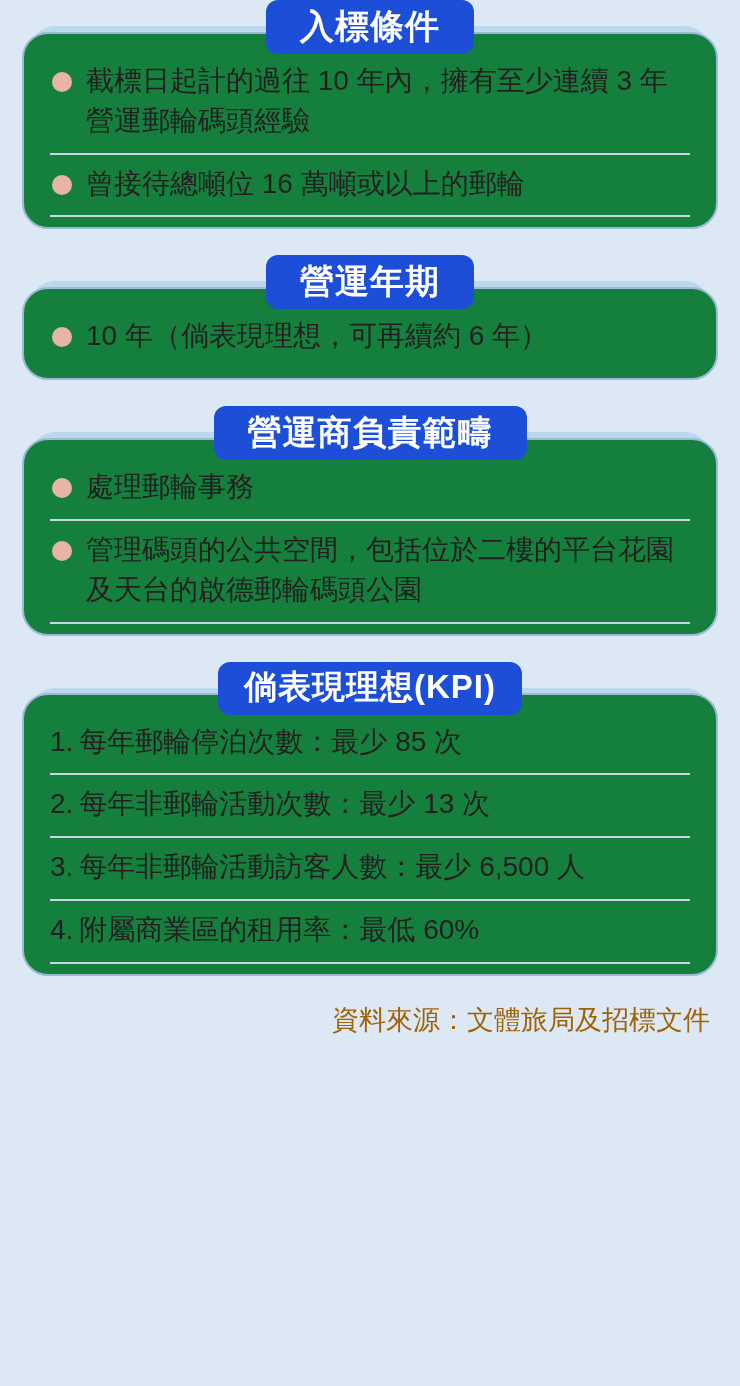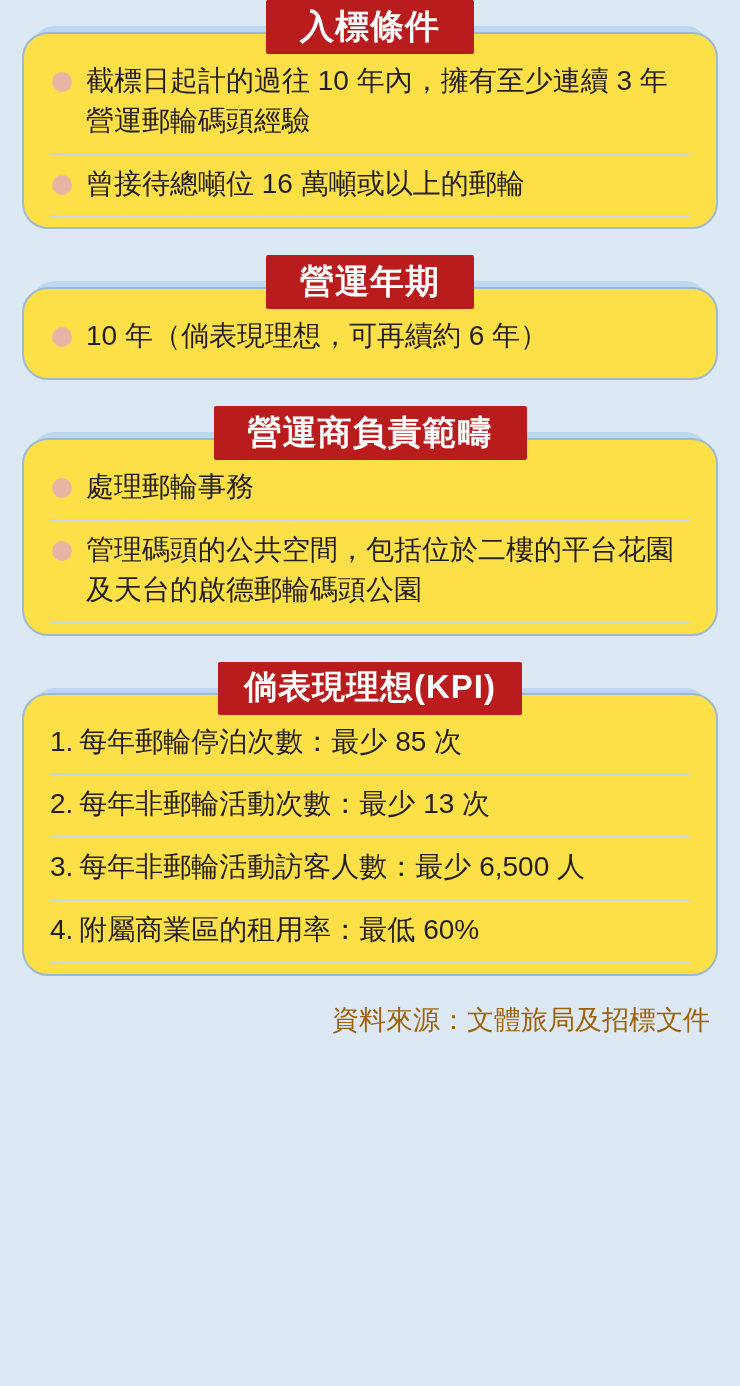--- a/index.html
+++ b/index.html
@@ -29,27 +29,27 @@
   }
 
   .header-wrap {
     position: relative;
     display: flex;
     justify-content: center;
     z-index: 3;
   }
   .header {
     display: inline-block;
-    background: #b91c1c;
+    background: #1d4ed8;
     color: #ffffff;
     font-size: 34px;
     font-weight: bold;
     letter-spacing: 1px;
     padding: 6px 34px 8px 34px;
-    border-radius: 2px;
+    border-radius: 12px;
     line-height: 1.18;
     text-align: center;
     box-shadow: 0 0 0 0 rgba(0,0,0,0);
   }
   .header.kpi {
     font-size: 33px;
     padding: 6px 26px 8px 26px;
   }
 
   
@@ -60,21 +60,21 @@
     top: 26px;
     height: 44px;
     background: #bcd8ee;
     border-radius: 22px;
     z-index: 1;
   }
 
   .card {
     position: relative;
     z-index: 2;
-    background: #fde047;
+    background: #15803d;
     border: 2px solid #9cb9d6;
     border-radius: 26px;
     margin-top: -22px;
     padding: 18px 26px 10px 26px;
   }
 
   .row {
     display: flex;
     align-items: flex-start;
     padding: 9px 0 12px 0;

